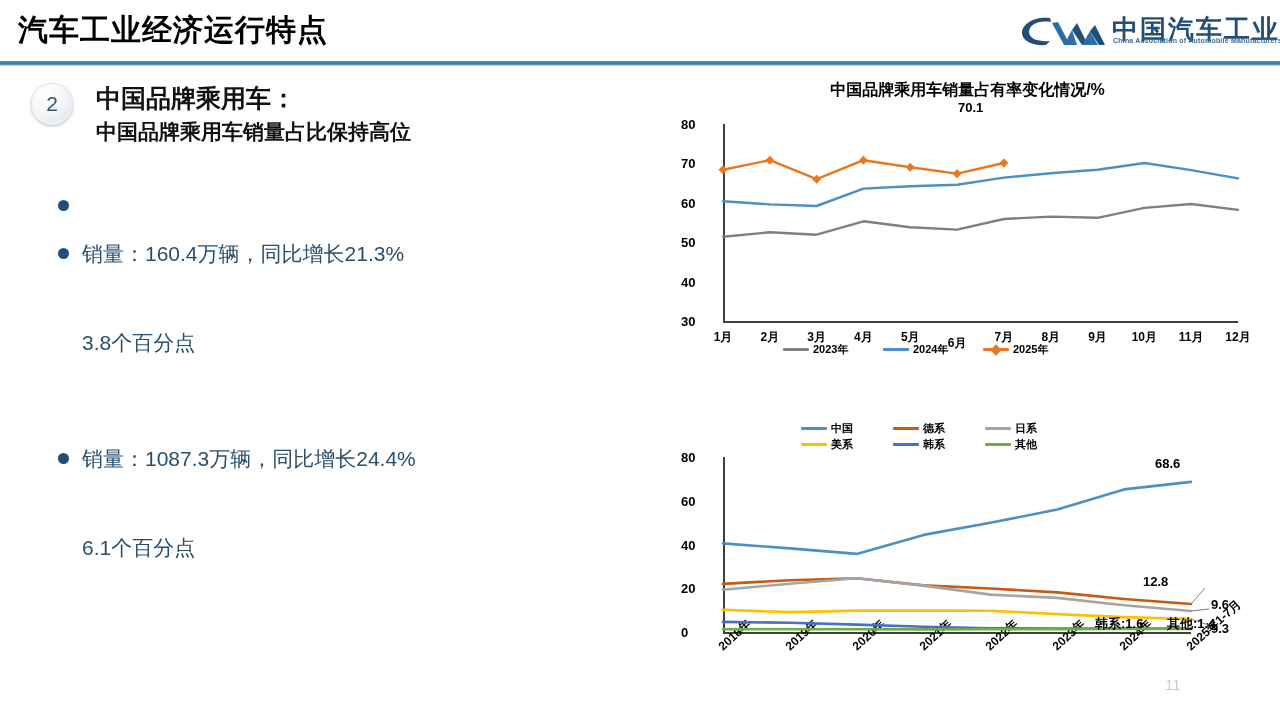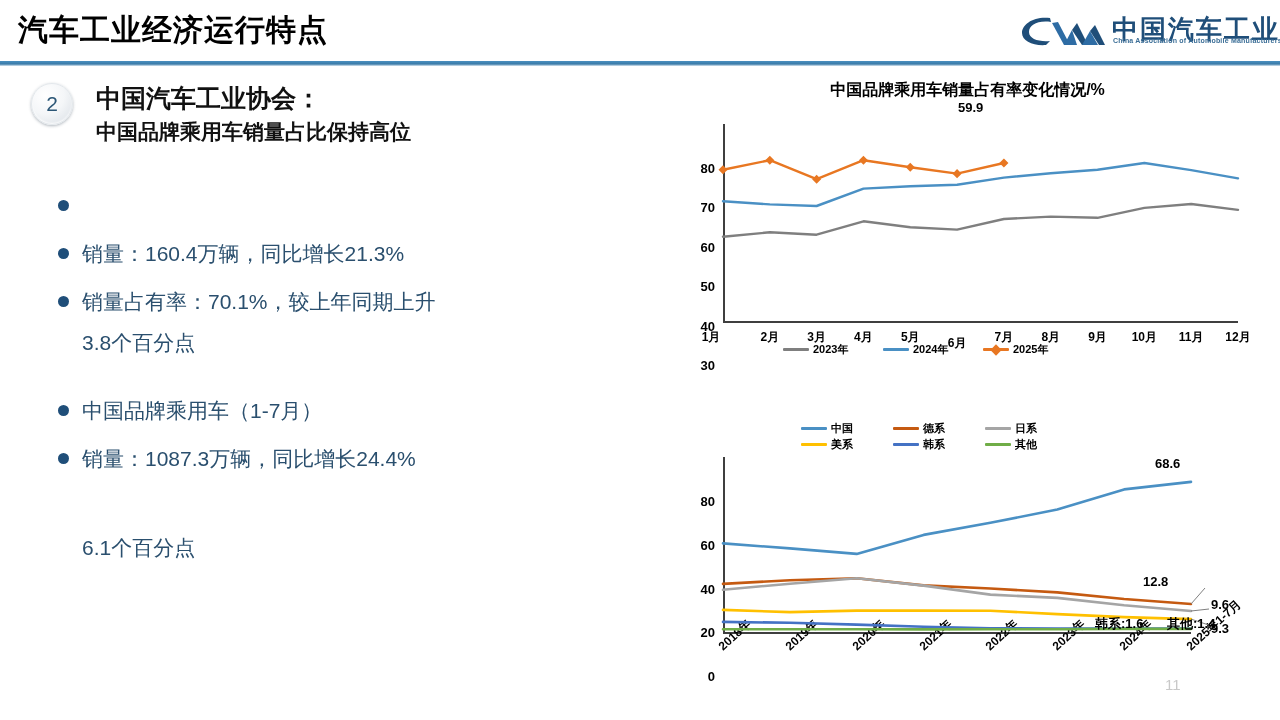--- a/index.html
+++ b/index.html
@@ -68,24 +68,23 @@
   .cont-row .btext{font-size:21px;color:#2a4f6e;}
   
   #chart1{position:absolute;left:655px;top:80px;width:625px;height:290px;}
   #chart2{position:absolute;left:655px;top:395px;width:625px;height:300px;}
   .ch-title{
     position:absolute;left:0;top:0;width:625px;text-align:center;
     font-size:16px;font-weight:bold;color:#000;
   }
   .plot{position:absolute;}
   .ytick{
-    position:absolute;text-align:right;width:34px;
+    position:absolute;text-align:left;width:34px;
     font-size:13px;font-weight:bold;color:#000;
     transform:translateY(-50%);
-    margin-top:44px;
   }
   .xtick{
     position:absolute;font-size:12px;font-weight:bold;color:#000;
     transform:translateX(-50%);white-space:nowrap;
   }
   .xtick-rot{
     position:absolute;font-size:12px;font-weight:bold;color:#000;
     white-space:nowrap;transform-origin:left top;transform:rotate(-42deg);
   }
   .axis-v{position:absolute;background:#3f3f3f;width:1.5px;}
@@ -123,44 +122,36 @@
     </svg>
     <div id="logo-cn">中国汽车工业协会</div>
     <div id="logo-en">China Association of Automobile Manufacturers</div>
   </div>
 </div>
 
 <div id="left">
   <div id="badge">
     <div id="badge-num">2</div>
   </div>
-  <div id="heading-1">中国汽车工业协会：</div>
+  <div id="heading-1">中国品牌乘用车：</div>
   <div id="heading-2">中国品牌乘用车销量占比保持高位</div>
 
   <div class="bullet-row" style="top:125px">
     <span class="dot"></span>
   </div>
 
   <div class="bullet-row" style="top:173px">
     <span class="dot"></span>
     <span class="btext">销量：160.4万辆，同比增长21.3%</span>
   </div>
 
-  <div class="bullet-row" style="top:221px">
-    <span class="dot"></span>
-    <span class="btext">销量占有率：70.1%，较上年同期上升</span>
-  </div>
   <div class="cont-row" style="top:262px">
     <span class="btext">3.8个百分点</span>
   </div>
 
-  <div class="bullet-row" style="top:330px">
-    <span class="dot"></span>
-    <span class="btext">中国品牌乘用车（1-7月）</span>
-  </div>
 
   <div class="bullet-row" style="top:378px">
     <span class="dot"></span>
     <span class="btext">销量：1087.3万辆，同比增长24.4%</span>
   </div>
 
   <div class="cont-row" style="top:467px">
     <span class="btext">6.1个百分点</span>
   </div>
 </div>
@@ -169,21 +160,21 @@
   <div class="ch-title">中国品牌乘用车销量占有率变化情况/%</div>
   <div id="c1-axes" class="plot" style="left: 0px; top: 0px; width: 625px; height: 290px;">
       <div class="ytick" style="left: 26px; top: 241px;">30</div>
       <div class="ytick" style="left: 26px; top: 201.6px;">40</div>
       <div class="ytick" style="left: 26px; top: 162.2px;">50</div>
       <div class="ytick" style="left: 26px; top: 122.8px;">60</div>
       <div class="ytick" style="left: 26px; top: 83.4px;">70</div>
       <div class="ytick" style="left: 26px; top: 44px;">80</div>
       <div class="axis-v" style="left: 68px; top: 44px; height: 197px;"></div>
       <div class="axis-h" style="left: 68px; top: 241px; width: 515px;"></div>
-      <div class="xtick" style="left: 56px; top: 249px;">1月</div>
+      <div class="xtick" style="left: 68px; top: 249px;">1月</div>
       <div class="xtick" style="left: 114.818px; top: 249px;">2月</div>
       <div class="xtick" style="left: 161.636px; top: 249px;">3月</div>
       <div class="xtick" style="left: 208.455px; top: 249px;">4月</div>
       <div class="xtick" style="left: 255.273px; top: 249px;">5月</div>
       <div class="xtick" style="left: 302.091px; top: 255px;">6月</div>
       <div class="xtick" style="left: 348.909px; top: 249px;">7月</div>
       <div class="xtick" style="left: 395.727px; top: 249px;">8月</div>
       <div class="xtick" style="left: 442.545px; top: 249px;">9月</div>
       <div class="xtick" style="left: 489.364px; top: 249px;">10月</div>
       <div class="xtick" style="left: 536.182px; top: 249px;">11月</div>
@@ -205,21 +196,21 @@
         <span>2023年</span>
       </div>
       <div class="lgd" style="left: 228px; top: 262px;">
         <span class="sw" style="background: rgb(74, 144, 196);"></span>
         <span>2024年</span>
       </div>
       <div class="lgd" style="left: 328px; top: 262px;">
         <span class="swm" style="background: rgb(232, 119, 34);"></span>
         <span>2025年</span>
       </div>
-      <div class="dlabel" style="left: 303px; top: 20px;">59.9</div>
+      <div class="dlabel" style="left: 303px; top: 20px;">70.1</div>
     </div>
 </div>
 
 <div id="chart2">
   <div id="c2-axes" class="plot" style="left: 0px; top: 0px; width: 625px; height: 300px;">
       <div class="ytick" style="left: 26px; top: 237px;">0</div>
       <div class="ytick" style="left: 26px; top: 193.25px;">20</div>
       <div class="ytick" style="left: 26px; top: 149.5px;">40</div>
       <div class="ytick" style="left: 26px; top: 105.75px;">60</div>
       <div class="ytick" style="left: 26px; top: 62px;">80</div>

